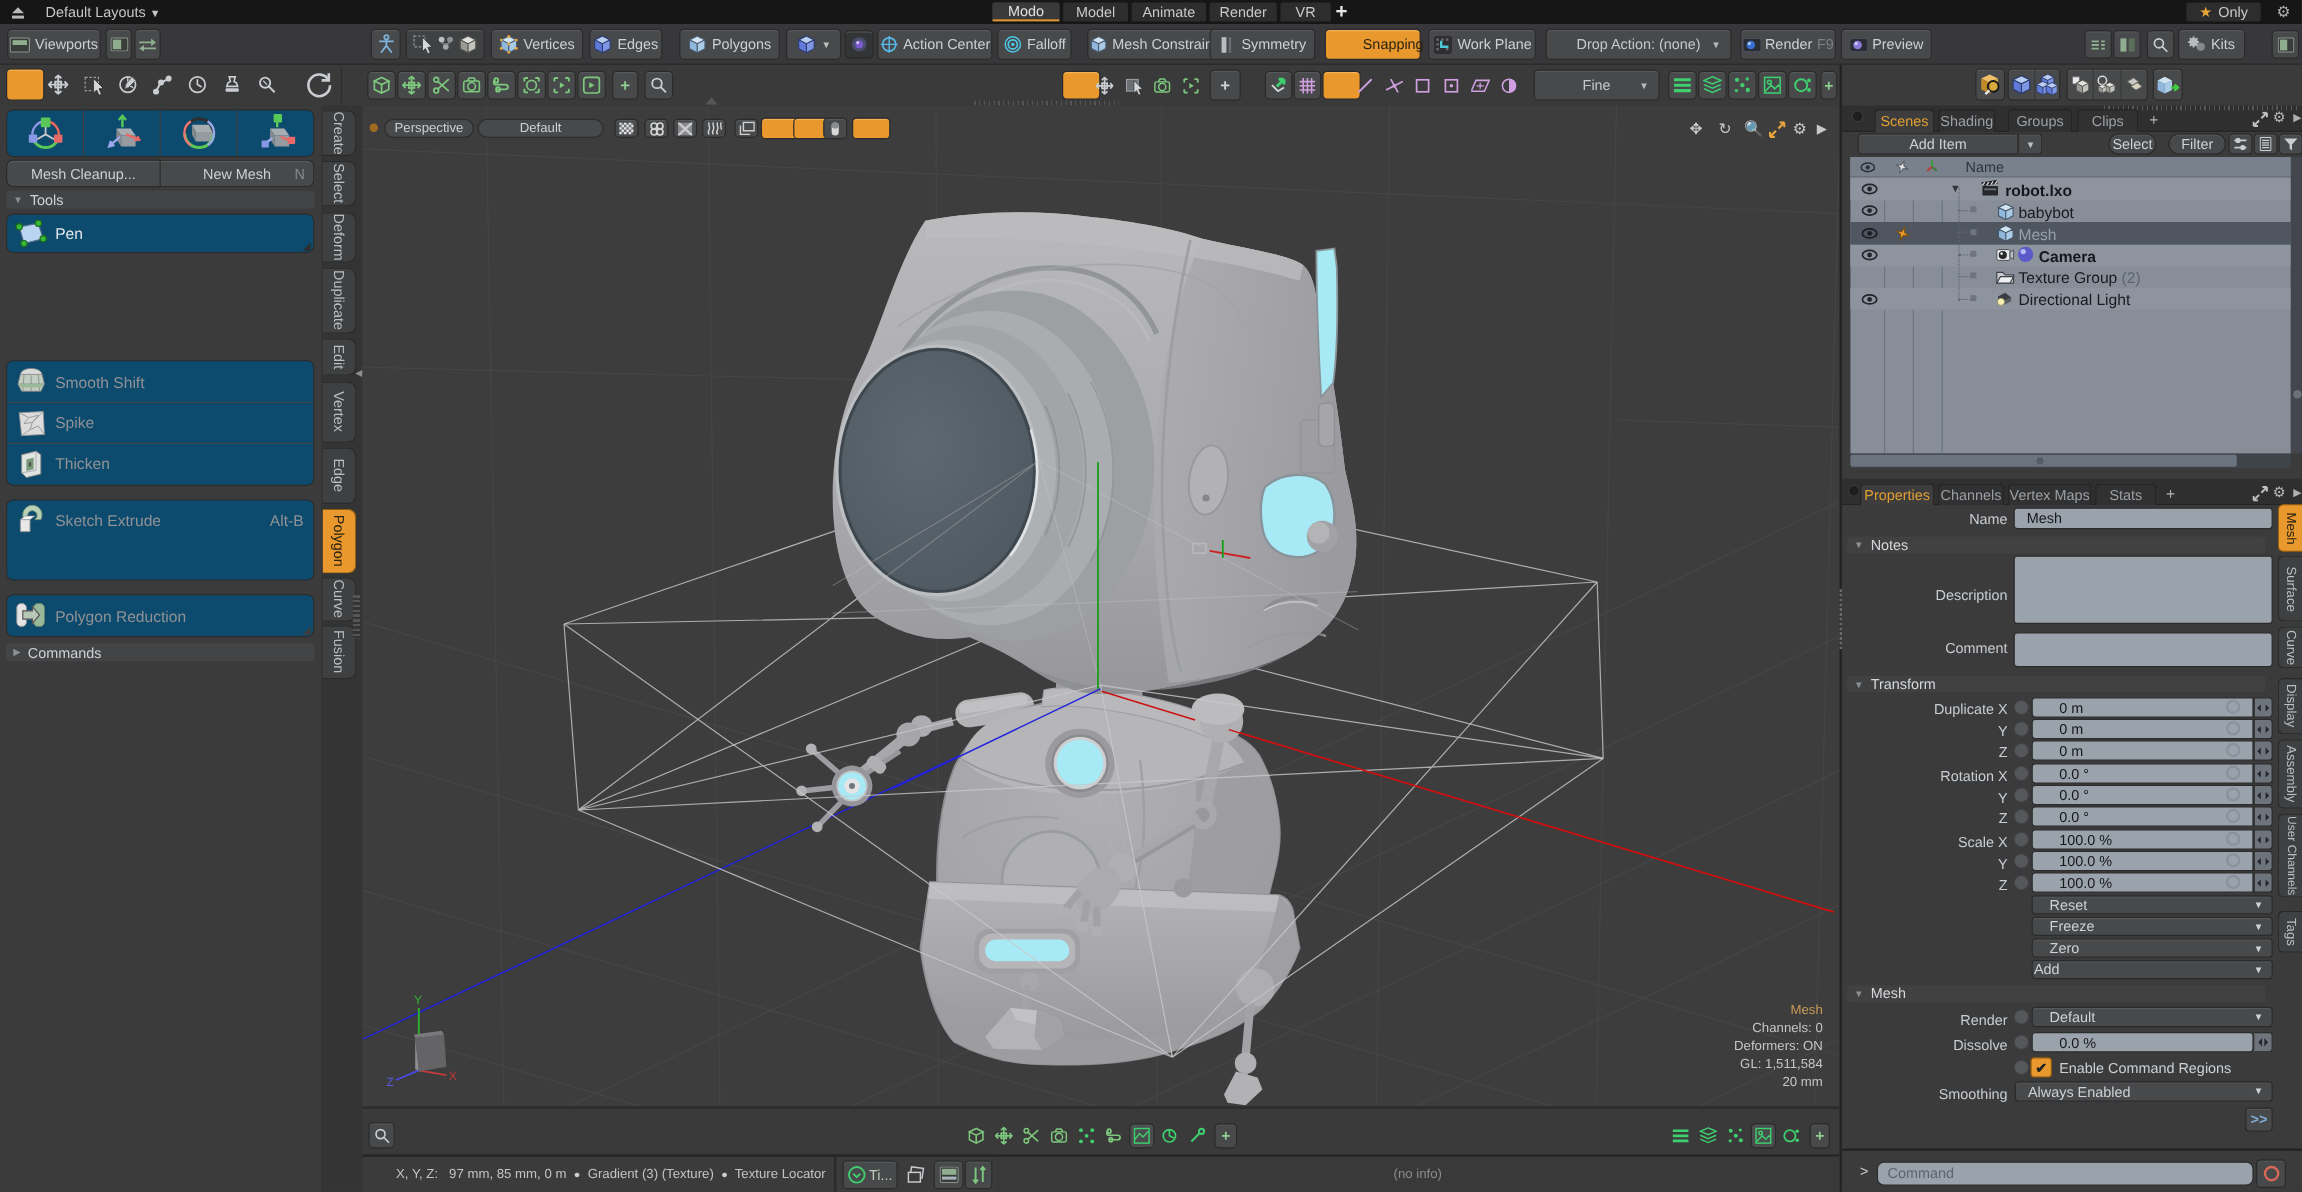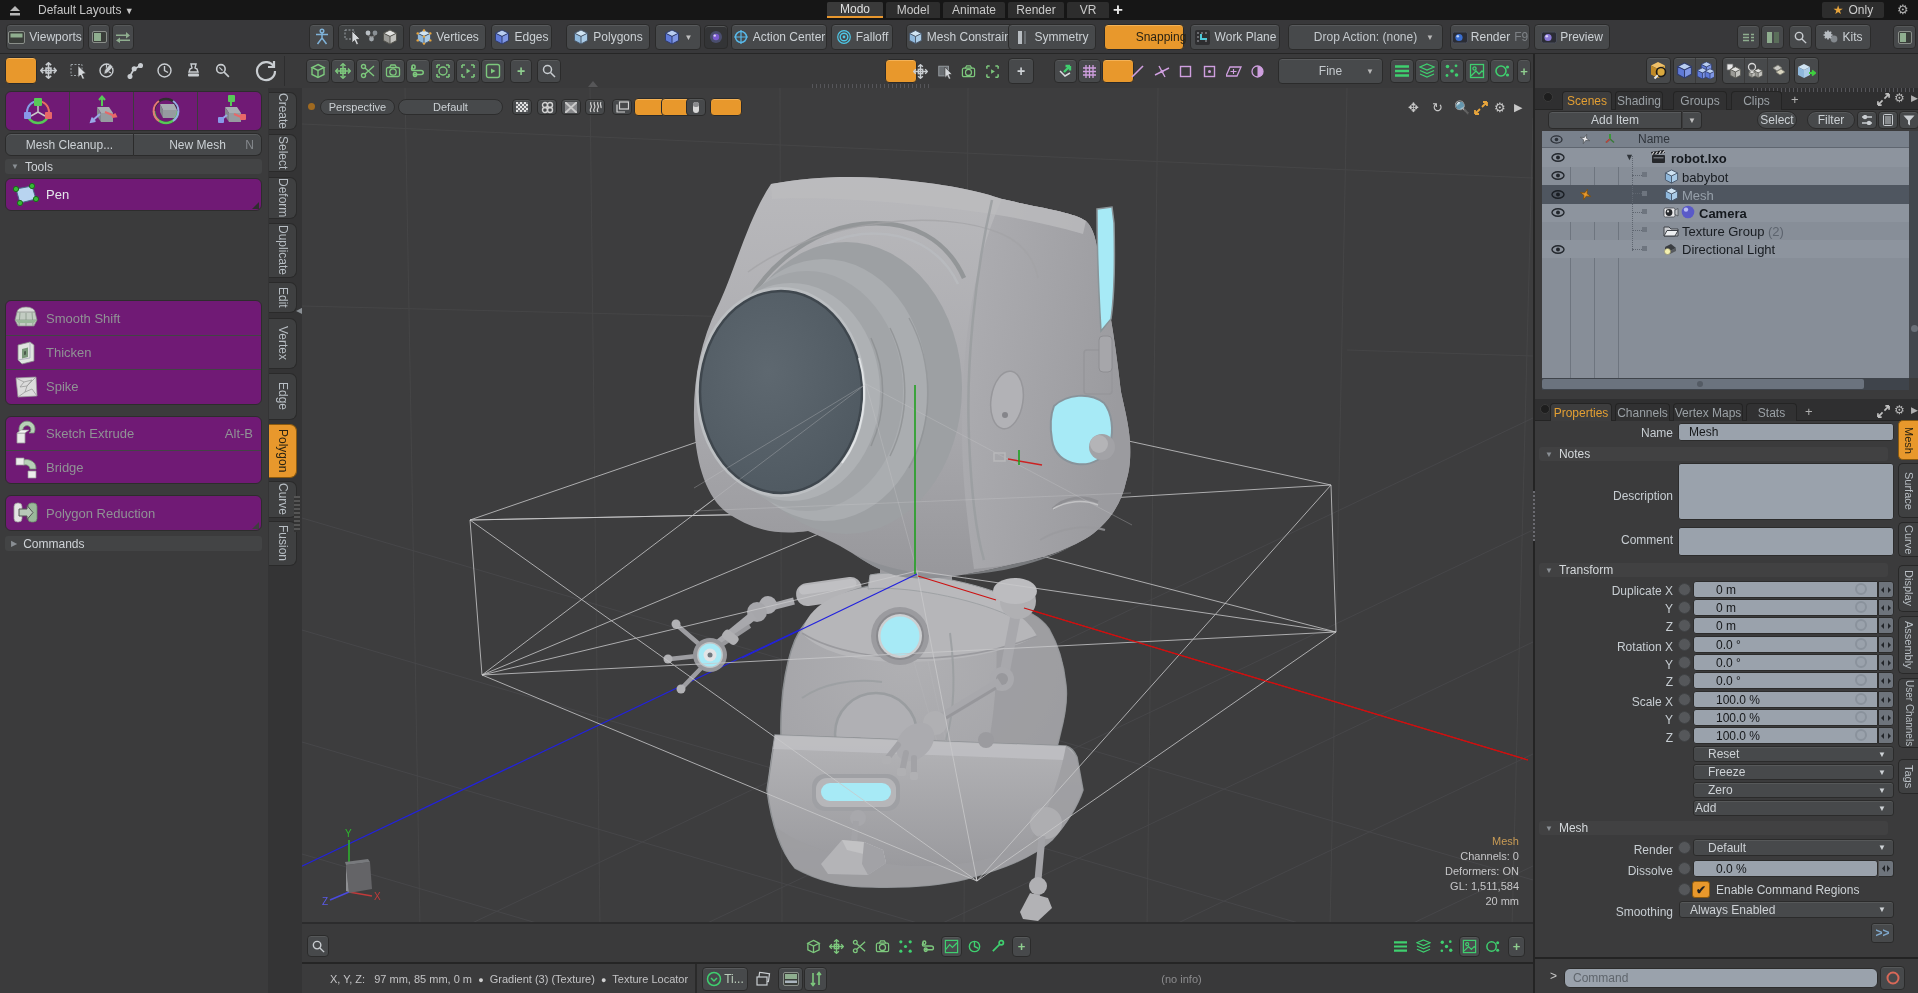--- a/index.html
+++ b/index.html
@@ -17,21 +17,21 @@
 .ibtn{position:absolute;background:#47494b;border:1px solid #2b2b2b;border-radius:4px;
 display:flex;align-items:center;justify-content:center;box-shadow:inset 0 1px 0 #565859;}
 .obtn{background:#e8982c !important;color:#2a2313 !important;box-shadow:inset 0 1px 0 #f4b256 !important;padding-left:30px;}
 svg{display:block;}
 
 #leftpanel{position:absolute;left:0;top:88px;width:268px;height:905px;background:#3b3b3c;}
 #lefttabs{position:absolute;left:268px;top:88px;width:34px;height:905px;background:#343435;}
 .ltab{position:absolute;left:1px;width:28px;background:#3f4041;border:1px solid #2a2a2a;border-left:none;
 border-radius:0 7px 7px 0;color:#b9bfc5;font-size:12px;display:flex;align-items:center;justify-content:center;}
 .ltab span{writing-mode:vertical-lr;}
-.lgroup{position:absolute;left:5px;width:257px;background:#701a75;border:1px solid #2d2d2d;border-radius:6px;}
+.lgroup{position:absolute;left:5px;width:257px;background:#0c4a6e;border:1px solid #2d2d2d;border-radius:6px;}
 .lrow{position:relative;width:100%;display:flex;align-items:center;color:#909295;font-size:13px;border-top:1px solid #434445;}
 .lrow:first-child{border-top:none;}
 .lhead{position:absolute;left:5px;width:257px;height:15px;background:#434445;border-radius:3px;
 color:#cfd3d7;font-size:12px;display:flex;align-items:center;}
 
 #rightpanel{position:absolute;left:1533px;top:54px;width:385px;height:939px;background:#3b3b3c;border-left:2px solid #242424;}
 .rtab{position:absolute;top:0;height:19px;background:#313132;border:1px solid #242424;border-bottom:none;
 border-radius:4px 4px 0 0;color:#9aa0a5;font-size:12px;display:flex;align-items:center;justify-content:center;}
 .rtabact{background:#3d3d3e;color:#e39f33;}
 .field{position:absolute;background:#9aa2ac;border-radius:3px;border:1px solid #2c2c2c;color:#16181a;
@@ -594,41 +594,36 @@
         </svg>Pen<span style="position:absolute;right:2px;bottom:1px;width:0;height:0;border-left:7px solid transparent;border-bottom:7px solid #2e2e2e;"></span></div>
   </div>
   <div class="lgroup" style="top:212px;height:105px;">
     <div class="lrow" style="height:34px;"><svg width="28" height="28" viewBox="0 0 28 28" style="margin:0 6px;">
           <ellipse cx="14" cy="8" rx="9" ry="5" fill="#d8dcd8" stroke="#888" stroke-width=".7"></ellipse>
           <path d="M5 8 L3 16 L6 22 L22 22 L25 16 L23 8 Z" fill="#c2ccc2" stroke="#888" stroke-width=".7"></path>
           <path d="M3 16 L25 16 M8 8.5 L7 22 M14 9 L14 22 M20 8.5 L21 22" stroke="#889888" stroke-width=".8" fill="none"></path>
           <path d="M3.5 16 L6 19 L22 19 L24.5 16 Z" fill="#9ab89a"></path>
         </svg>Smooth Shift</div>
     <div class="lrow" style="height:34px;"><svg width="28" height="28" viewBox="0 0 28 28" style="margin:0 6px;">
+          <path d="M4 5 L24 4 L25 23 L6 24 Z" fill="#dcdcdc" stroke="#999" stroke-width=".7"></path>
+          <path d="M4 5 L12 9 L8 14 L15 13 L13 19 L20 16 L25 23 M24 4 L15 13 M12 9 L20 7 L15 13 M6 24 L13 19" stroke="#9a9a9a" stroke-width=".8" fill="none"></path>
+        </svg>Spike</div>
+    <div class="lrow" style="height:34px;"><svg width="28" height="28" viewBox="0 0 28 28" style="margin:0 6px;">
           <path d="M6 6 L18 3 L22 6 L22 22 L10 25 L6 21 Z" fill="#e0e4e0" stroke="#888" stroke-width=".8"></path>
           <path d="M18 3 L18 19 L6 21" fill="none" stroke="#aab" stroke-width=".8"></path>
           <path d="M10 10 L16 8.5 L16 18 L10 19.5 Z" fill="#7a987a"></path>
           <path d="M12 12.5 L14 12 L14 15.5 L12 16 Z" fill="#4a5a4a"></path>
         </svg>Thicken</div>
-    <div class="lrow" style="height:34px;"><svg width="28" height="28" viewBox="0 0 28 28" style="margin:0 6px;">
-          <path d="M4 5 L24 4 L25 23 L6 24 Z" fill="#dcdcdc" stroke="#999" stroke-width=".7"></path>
-          <path d="M4 5 L12 9 L8 14 L15 13 L13 19 L20 16 L25 23 M24 4 L15 13 M12 9 L20 7 L15 13 M6 24 L13 19" stroke="#9a9a9a" stroke-width=".8" fill="none"></path>
-        </svg>Spike</div>
   </div>
   <div class="lgroup" style="top:328px;height:68px;">
     <div class="lrow" style="height:33px;"><svg width="28" height="27" viewBox="0 0 28 27" style="margin:0 6px;">
           <path d="M8 13 A8 8 0 1 1 22 13 L17 13 A4 4 0 1 0 11 9 Z" fill="#b8d0b8" stroke="#789878" stroke-width=".8"></path>
           <path d="M5 13 L13 13 L13 23 L5 23 Z" fill="#e8e8e8" stroke="#999" stroke-width=".8"></path>
           <path d="M5 13 L9 10 L17 10 L13 13 Z" fill="#f4f4f4" stroke="#999" stroke-width=".6"></path>
         </svg>Sketch Extrude<span style="position:absolute;right:8px;">Alt-B</span></div>
-    <div class="lrow" style="height:33px;"><svg width="28" height="27" viewBox="0 0 28 27" style="margin:0 6px;">
-          <path d="M8 9 A9 9 0 0 1 24 15 L18 15 A4.5 4.5 0 0 0 12 11 Z" fill="#b8d0b8" stroke="#789878" stroke-width=".8"></path>
-          <path d="M4 4 L12 4 L12 11 L4 11 Z" fill="#ececec" stroke="#999" stroke-width=".7"></path>
-          <path d="M16 17 L24 17 L24 24 L16 24 Z" fill="#ececec" stroke="#999" stroke-width=".7"></path>
-        </svg>Bridge</div>
   </div>
   <div class="lgroup" style="top:407px;height:36px;">
     <div class="lrow" style="height:34px;"><svg width="30" height="28" viewBox="0 0 30 28" style="margin:0 5px;">
           <rect x="3" y="4" width="8" height="19" rx="3.5" fill="#e4e4e4" stroke="#999" stroke-width=".8"></rect>
           <rect x="17" y="4" width="9" height="19" rx="3.5" fill="#9ab89a" stroke="#6a8a6a" stroke-width=".8"></rect>
           <path d="M8 10 L16 10 L16 6.5 L22 13.5 L16 20.5 L16 17 L8 17 Z" fill="#b8c8b8" stroke="#555" stroke-width="1"></path>
         </svg>Polygon Reduction<span style="position:absolute;right:2px;bottom:1px;width:0;height:0;border-left:7px solid transparent;border-bottom:7px solid #3e3e3e;"></span></div>
   </div>
   <div class="lhead" style="top:448px;"><span style="color:#8a8f94;font-size:8px;margin:0 6px;">▶</span>Commands</div>
 </div>

